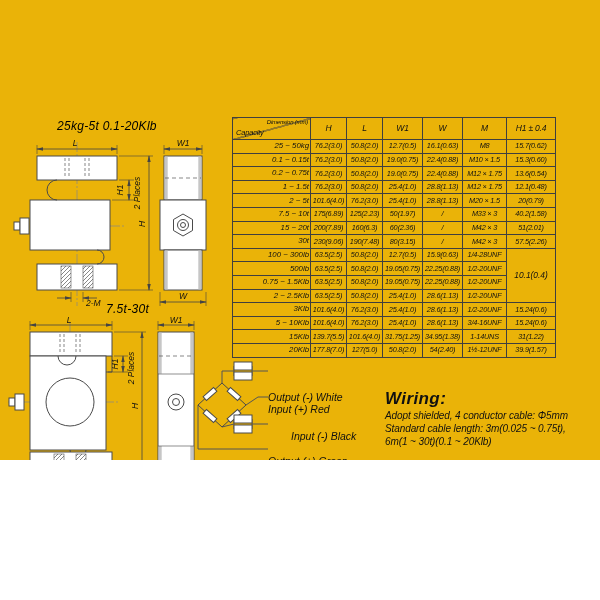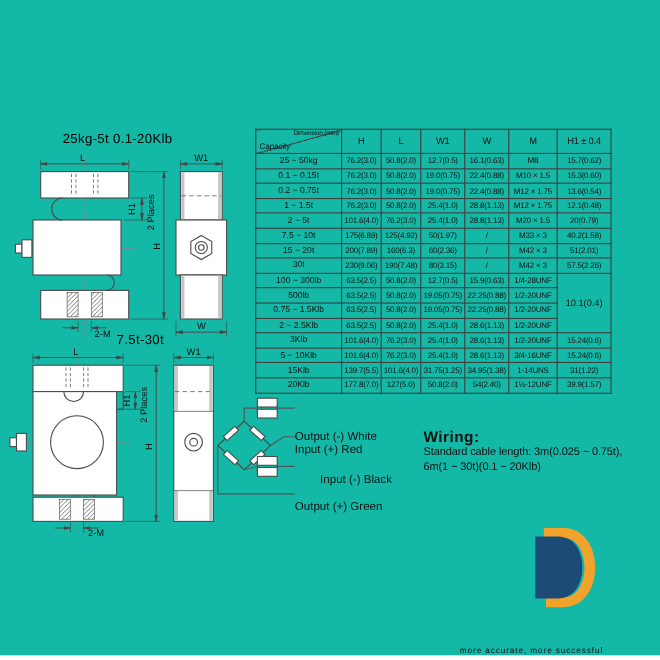--- a/index.html
+++ b/index.html
@@ -1,27 +1,27 @@
 <!DOCTYPE html>
 <html><head>
 <meta charset="utf-8">
 <style>
   html,body{margin:0;padding:0;background:#fff;}
-  .page{position:relative;width:600px;height:596px;background:#14b8a6;
-        font-family:"Liberation Sans",sans-serif;color:#111;overflow:hidden;}
+  .page{position:relative;width:600px;height:460px;background:#eab308;
+        font-family:"Liberation Sans",sans-serif;color:#111;overflow:hidden;font-style:italic;}
   .abs{position:absolute;}
   .dwg-title{font-size:12px;color:#000;letter-spacing:.3px;white-space:nowrap;}
 
   
   table.dim{border-collapse:collapse;table-layout:fixed;position:absolute;left:232px;top:117px;width:323px;}
   .dim th,.dim td{border:1px solid #3f3f3f;text-align:center;vertical-align:middle;padding:0 1px;
       height:12.6px;font-size:7.3px;line-height:1.05;letter-spacing:-0.2px;font-weight:normal;
       color:#111;white-space:nowrap;overflow:hidden;}
   .dim thead th{font-size:8.5px;height:21px;margin-left:45px;}
-  .dim td.cap{font-size:7.8px;letter-spacing:0;}
+  .dim td.cap{font-size:7.8px;letter-spacing:0;text-align:right;}
   .dim td.merged{font-size:8.4px;letter-spacing:0;}
   .dim th.corner{position:relative;padding:0;
       background-image:linear-gradient(to bottom right,transparent calc(50% - .5px),#3f3f3f calc(50% - .5px),#3f3f3f calc(50% + .5px),transparent calc(50% + .5px));}
   .corner .tr{position:absolute;top:1px;right:2px;font-size:6px;font-weight:normal;}
   .corner .bl{position:absolute;bottom:2px;left:3px;font-size:7.5px;font-weight:normal;}
 
   
   .oln{fill:#fff;stroke:#4a4a4a;stroke-width:1;}
   .oln2{fill:none;stroke:#4a4a4a;stroke-width:1;}
   .ext{stroke:#444;stroke-width:.6;}
@@ -32,21 +32,21 @@
   .dim-e{stroke:#444;stroke-width:.8;marker-end:url(#arw);fill:none;}
   .grayfill{fill:#c6c6c6;}
   text.dimtxt{font-size:8.5px;fill:#111;font-family:"Liberation Sans",sans-serif;}
   .wire{fill:none;stroke:#555;stroke-width:1;}
 
   
   .bl-label{position:absolute;left:268px;font-size:10.5px;line-height:12px;color:#111;white-space:nowrap;}
 
   
   .wiring{position:absolute;left:385px;top:389px;width:214px;}
-  .wiring .wt{font-weight:bold;font-size:14px;letter-spacing:.4px;}
+  .wiring .wt{font-weight:bold;font-size:17px;letter-spacing:.4px;}
   .wiring .wl{font-size:10px;line-height:13px;letter-spacing:-0.1px;white-space:nowrap;}
   .wiring .wl:first-of-type{margin-top:3px;}
 
   
   .logo{position:absolute;left:418px;top:474px;width:182px;height:126px;}
   .logo .dicon{position:absolute;left:57px;top:0;}
   .logo .name{position:absolute;left:0;top:84px;width:182px;text-align:center;
       font-size:25px;letter-spacing:.4px;white-space:nowrap;}
   .logo .name .p1{font-weight:bold;}
   .logo .name .p2{font-weight:normal;}
@@ -254,21 +254,21 @@
           <td>101.6(4.0)</td>
           <td>76.2(3.0)</td>
           <td>25.4(1.0)</td>
           <td>28.8(1.13)</td>
           <td>M20 × 1.5</td>
           <td>20(0.79)</td>
         </tr>
         <tr>
           <td class="cap">7.5 ~ 10t</td>
           <td>175(6.89)</td>
-          <td>125(4.92)</td>
+          <td>125(2.23)</td>
           <td>50(1.97)</td>
           <td>/</td>
           <td>M33 × 3</td>
           <td>40.2(1.58)</td>
         </tr>
         <tr>
           <td class="cap">15 ~ 20t</td>
           <td>200(7.89)</td>
           <td>160(6.3)</td>
           <td>60(2.36)</td>
@@ -372,20 +372,21 @@
     <rect class="oln" x="48" y="58" width="18" height="8"></rect>
     <rect class="oln" x="48" y="68" width="18" height="8"></rect>
   </svg>
   <div class="bl-label" style="top:365px;margin-top:38px;">Input (+) Red</div>
   <div class="bl-label" style="top:391px;text-align:right;">Output (-) White</div>
   <div class="bl-label" style="top:430px;margin-left:23px;">Input (-) Black</div>
   <div class="bl-label" style="top:443px;margin-top:12px;">Output (+) Green</div>
 
   <div class="wiring">
     <div class="wt">Wiring:</div>
+    <div class="wl">Adopt shielded, 4 conductor cable: Φ5mm</div>
     <div class="wl">Standard cable length: 3m(0.025 ~ 0.75t),</div>
     <div class="wl">6m(1 ~ 30t)(0.1 ~ 20Klb)</div>
   </div>
 
   <div class="logo">
     <svg class="dicon" width="68" height="84" viewBox="0 0 70 82">
       <path d="M20,4 H38 C58,4 68,22 68,41 C68,60 58,78 38,78 H22 L22,69 H38 C51,69 58,56 58,41 C58,26 51,13 38,13 H20 Z" fill="#f3a32c"></path>
       <path d="M12,12 H33 C48,12 56,25 56,41 C56,57 48,70 33,70 H12 Z" fill="#1d4b78"></path>
     </svg>
     <div class="tagline">more accurate, more successful</div>

